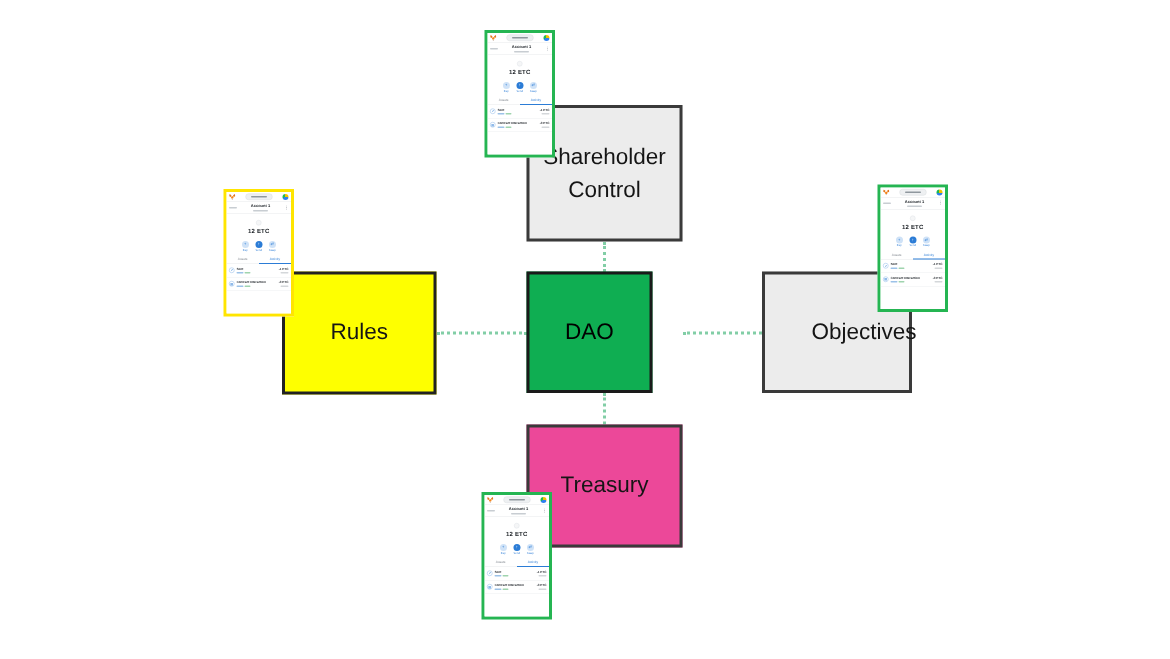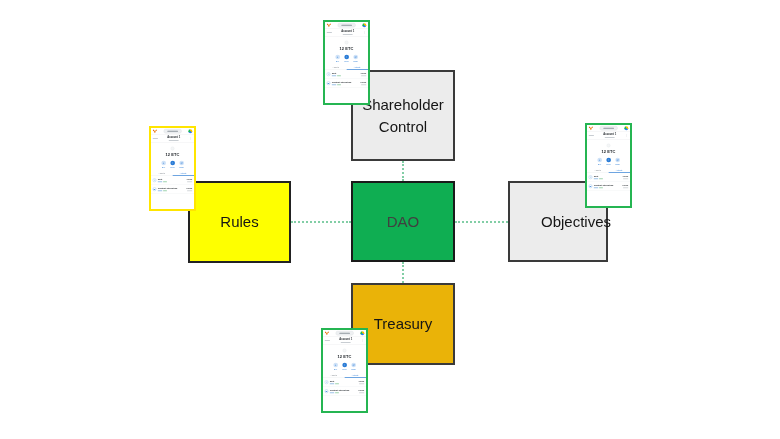--- a/index.html
+++ b/index.html
@@ -4,23 +4,23 @@
 <style>
   html,body { margin:0; padding:0; background:#ffffff; }
   body { font-family:"Liberation Sans", sans-serif; }
   .stage { position:relative; width:780px; height:439px; background:#ffffff; overflow:hidden; }
 
   
   .node { position:absolute; box-sizing:border-box; display:flex; align-items:center; justify-content:center;
           text-align:center; font-size:15px; font-weight:500; color:#151515; line-height:1.45; z-index:2; }
   .node-shareholder { left:351px; top:70px;  width:104px; height:91px; background:#ececec; border:2px solid #3a3a3a; padding:0 6px; }
   .node-rules       { left:188px; top:181px; width:103px; height:82px; background:#feff00; border:2px solid #222222; }
-  .node-dao         { left:351px; top:181px; width:104px; height:81px; background:#0fae52; border:2px solid #1a1a1a; color:#404040; }
+  .node-dao         { left:351px; top:181px; width:84px; height:81px; background:#0fae52; border:2px solid #1a1a1a; color:#000000; }
   .node-objectives  { left:508px; top:181px; width:100px; height:81px; background:#ececec; border:2px solid #3a3a3a;padding-left:36px; }
-  .node-treasury    { left:351px; top:283px; width:104px; height:82px; background:#eab308; border:2px solid #3a3a3a; }
+  .node-treasury    { left:351px; top:283px; width:104px; height:82px; background:#ec4899; border:2px solid #3a3a3a; }
 
   
   .conn { position:absolute; z-index:1; }
   .conn-h { height:0; border-top:2px dotted #82ceA6; }
   .conn-v { width:0; border-left:2px dotted #82ceA6; }
   .conn-rules-dao      { left:291px; top:221px; width:60px; }
   .conn-dao-objectives { left:455px; top:221px; width:53px; }
   .conn-shareholder-dao{ left:402px; top:161px; height:20px; }
   .conn-dao-treasury   { left:402px; top:262px; height:21px; }
 

